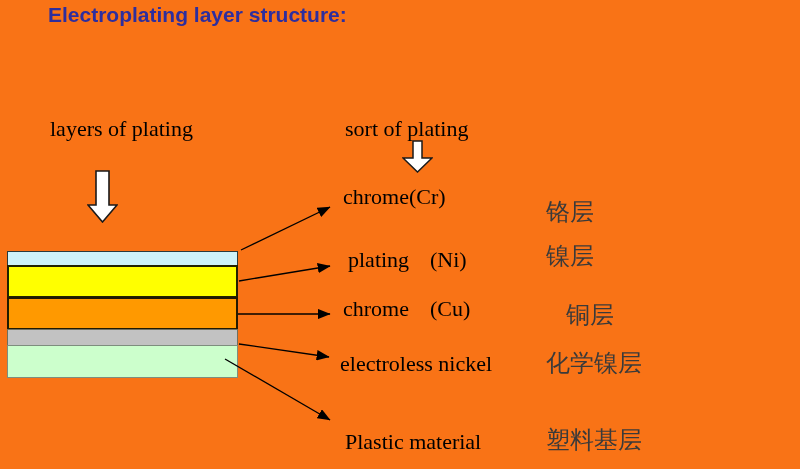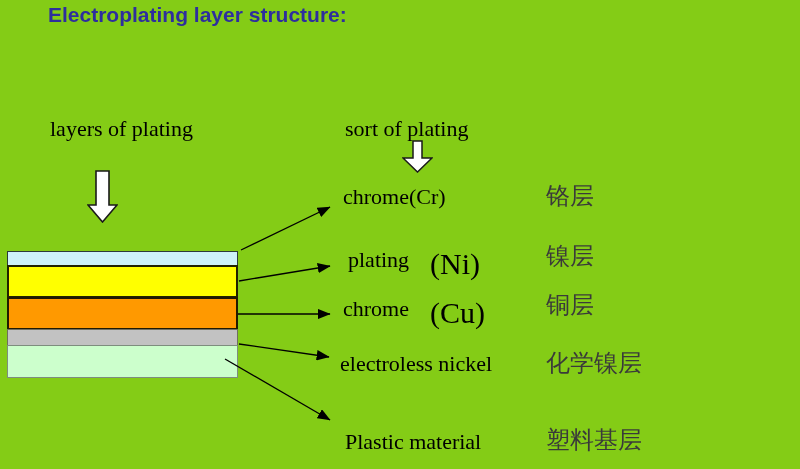--- a/index.html
+++ b/index.html
@@ -1,17 +1,17 @@
 <!DOCTYPE html>
 <html><head>
 <meta charset="utf-8">
 <style>
   html,body{margin:0;padding:0;background:#fff;}
   .canvas{
-    position:relative;width:800px;height:469px;background:#84cc16;
+    position:relative;width:800px;height:469px;background:#f97316;
     font-family:"Liberation Serif", serif;color:#000;overflow:hidden;
   }
   .title, .subtitle{
     position:absolute;font-family:"Liberation Sans", sans-serif;
     font-weight:bold;font-size:21px;line-height:1.2;white-space:nowrap;
   }
   .title{left:48px;top:2px;}
   .subtitle{left:375px;top:34px;}
   .col-label{
     position:absolute;font-size:22px;line-height:1.1;white-space:nowrap;
@@ -25,32 +25,32 @@
   .layer{position:absolute;left:0;width:231px;box-sizing:border-box;}
   .layer.l0{top:0;height:15px;border:1px solid #2b3a3a;}
   .layer.l1{top:14px;height:33px;border:2px solid #222200;}
   .layer.l2{top:46px;height:33px;border:2px solid #221a00;}
   .layer.l3{top:78px;height:17px;border:1px solid #6f6f5f;}
   .layer.l4{top:94px;height:33px;border:1px solid #7e8e7e;}
   .connectors{position:absolute;left:0;top:0;width:800px;height:469px;pointer-events:none;}
   .row-en{
     position:absolute;font-size:22px;line-height:1;white-space:nowrap;
   }
-  .row-sym{position:absolute;font-size:30px;line-height:1;white-space:nowrap;left:430px;}
+  .row-sym{position:absolute;font-size:22px;line-height:1;white-space:nowrap;left:430px;}
   .row-zh{
     position:absolute;left:546px;font-size:24px;line-height:1;white-space:nowrap;color:#3a3a3a;
   }
   .en-chrome{left:343px;top:186px;}
   .en-nickel{left:348px;top:249px;}  .sym-nickel{top:249px;}
   .en-copper{left:343px;top:298px;}  .sym-copper{top:298px;}
   .en-eln{left:340px;top:353px;}
   .en-plastic{left:345px;top:431px;}
-  .zh-chrome{top:184px;}
+  .zh-chrome{top:200px;}
   .zh-nickel{top:244px;}
-  .zh-copper{top:293px;}
+  .zh-copper{top:303px;margin-left:20px;}
   .zh-eln{top:351px;}
   .zh-plastic{top:428px;}
 </style>
 </head>
 <body>
 
 <div class="canvas">
 
   <div class="title" style="color: rgb(46, 46, 158);">Electroplating layer structure:</div>
 

